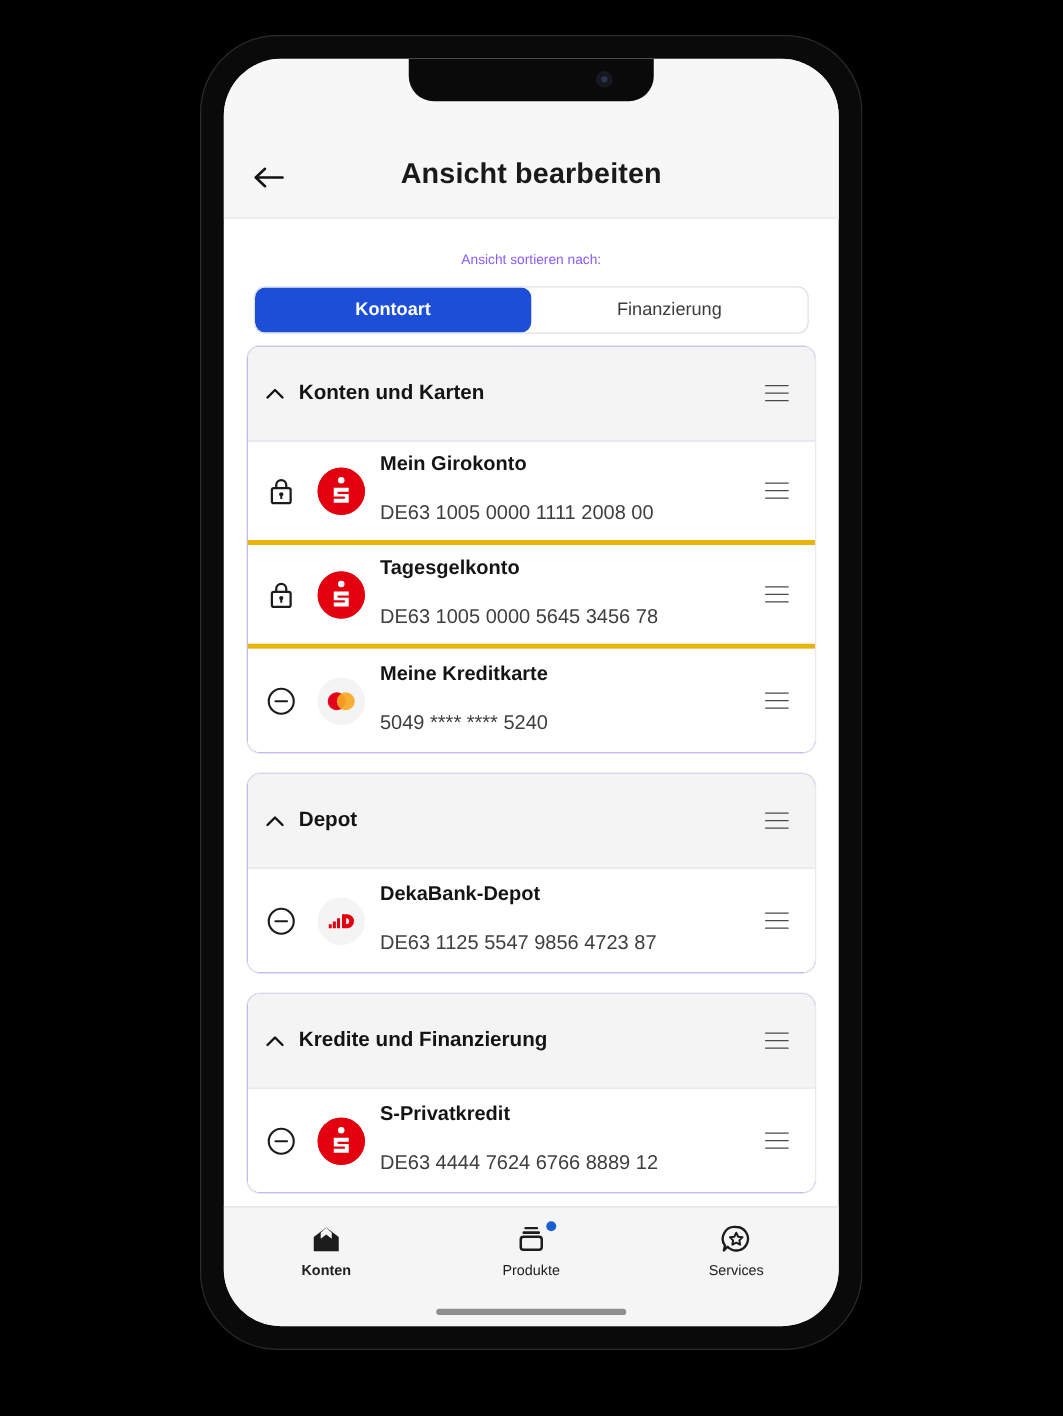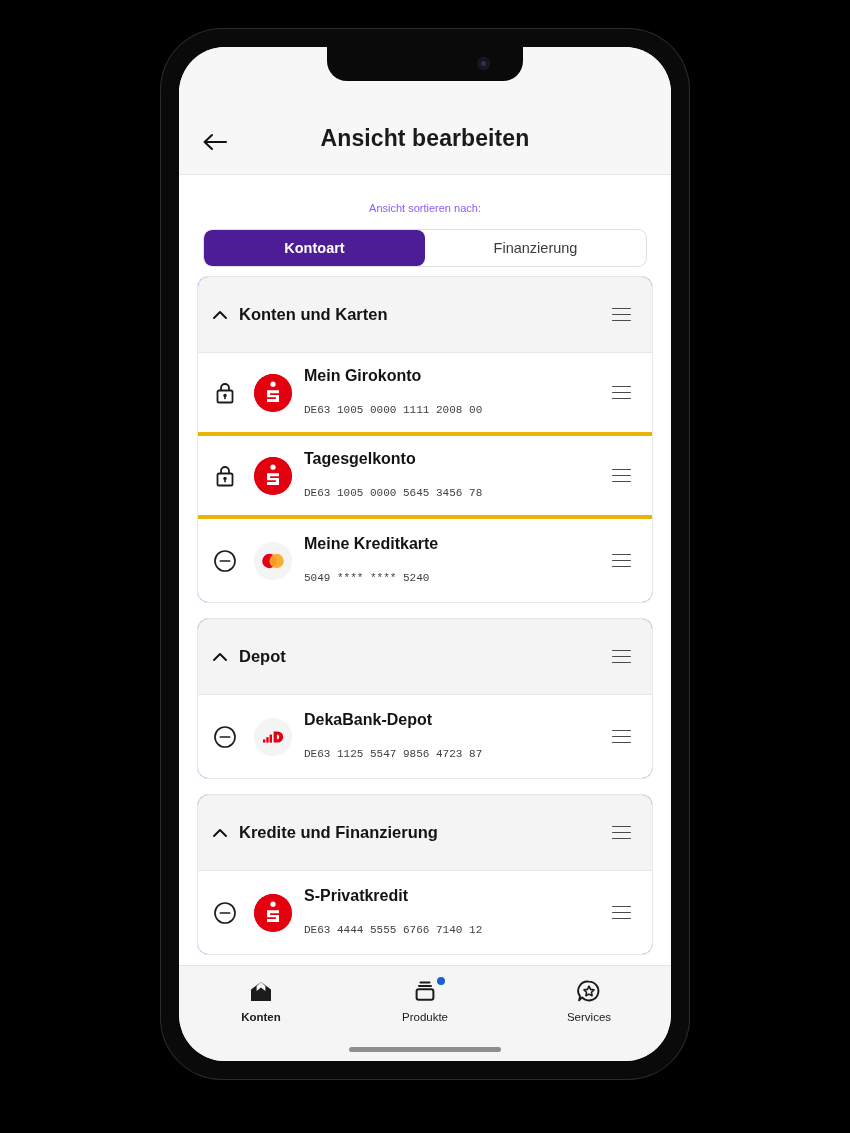--- a/index.html
+++ b/index.html
@@ -118,21 +118,21 @@
     flex: 1;
     display: flex;
     align-items: center;
     justify-content: center;
     font-size: 14.5px;
     color: #3c3c3c;
     cursor: pointer;
     border-radius: 8px;
   }
   .seg.active {
-    background: #4c1d95;
+    background: #1d4ed8;
     color: #ffffff;
     font-weight: 600;
   }
 
   
   .content {
     position: absolute;
     left: 0;
     top: 229px;
     right: 0;
@@ -196,25 +196,24 @@
   .brand.neutral { background: #f4f4f4; }
 
   .row-text { flex: 1; min-width: 0; }
   .row-title {
     font-size: 16px;
     font-weight: 700;
     color: #141414;
     line-height: 1.28;
   }
   .row-sub {
-    font-size: 11px;
+    font-size: 16px;
     color: #3f3f3f;
     line-height: 1.42;
     margin-top: 17px;
-    font-family: Liberation Mono, monospace;
   }
 
   .drag {
     width: 30px;
     flex: 0 0 30px;
     display: flex;
     align-items: center;
     justify-content: center;
     cursor: grab;
   }
@@ -469,21 +468,21 @@
           </div>
           <div class="brand spk">
             <svg width="38" height="38" viewBox="0 0 38 38">
               <circle cx="19" cy="19" r="19" fill="#e3000f"></circle>
               <circle cx="19" cy="10.2" r="2.6" fill="#fff"></circle>
               <path d="M13 16.2 h12 v3.1 h-8.2 a0.9 0.9 0 0 0 0 1.8 h8.2 v7.0 h-12 v-3.1 h8.2 a0.9 0.9 0 0 0 0-1.8 h-8.2 z" fill="#fff"></path>
             </svg>
           </div>
           <div class="row-text">
             <div class="row-title">S-Privatkredit</div>
-            <div class="row-sub">DE63 4444 5555 6766 7140 12</div>
+            <div class="row-sub">DE63 4444 7624 6766 8889 12</div>
           </div>
           <div class="drag">
             <div class="drag-inner">
                 <span></span>
                 <span></span>
                 <span></span>
               </div>
           </div>
         </div>
       </div>

